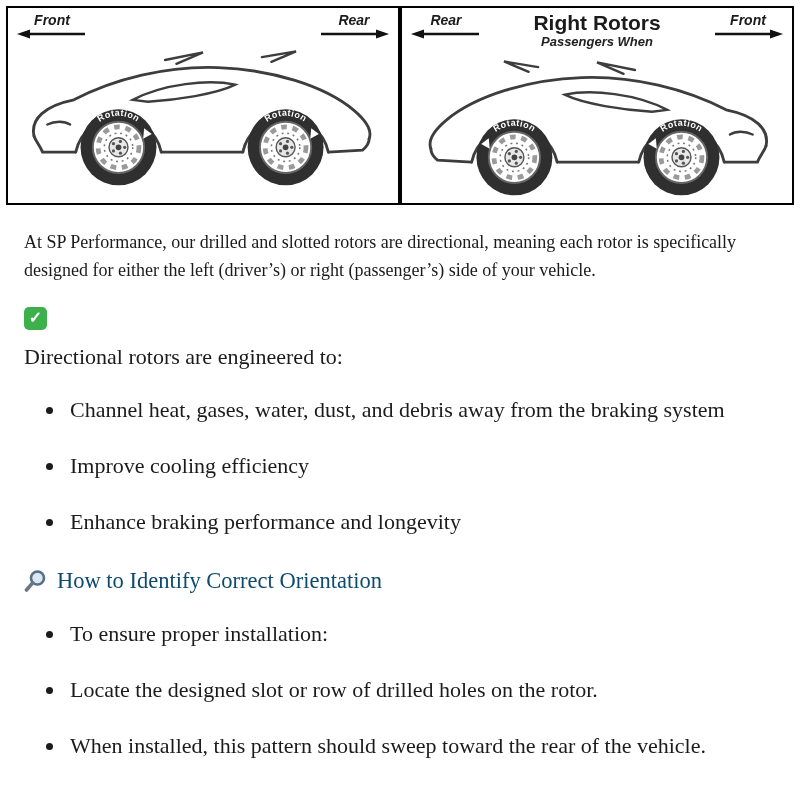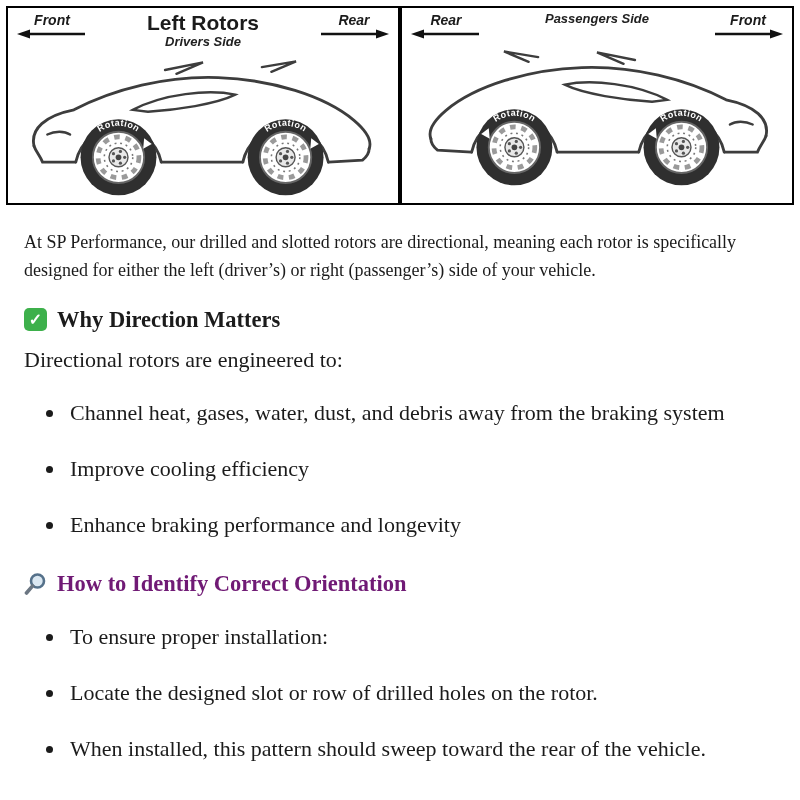--- a/index.html
+++ b/index.html
@@ -15,21 +15,21 @@
   .panel-title-wrap { text-align: center; margin-top: -2px; }
   .panel-title { font-weight: bold; font-size: 21px; line-height: 1.1; }
   .panel-subtitle { font-weight: bold; font-style: italic; font-size: 13px; color: #222; }
   .car { display: block; width: 100%; height: 150px; margin-top: 2px; }
   .rot-text { fill: #ffffff; font-family: "Liberation Sans", sans-serif; font-size: 9.5px; font-weight: bold; letter-spacing: .5px; }
 
   
   article { padding: 14px 48px 24px 24px; }
   .intro { font-size: 18px; line-height: 1.55; margin: 10px 0 22px 0; }
   .sec-heading { display: flex; align-items: center; font-size: 22.5px; margin: 22px 0 10px 0; font-weight: bold; }
-  .sec-heading.light { font-weight: bold; margin-top: 30px; margin-bottom: 16px; color: #701a75; }
+  .sec-heading.light { font-weight: normal; margin-top: 30px; margin-bottom: 16px; color: #0c4a6e; }
   .lead { font-size: 22px; margin: 14px 0 10px 0; }
   ul { margin: 6px 0 10px 16px; padding-left: 26px; }
   li { font-size: 22px; line-height: 1.5; margin: 23px 0; padding-left: 4px; }
 
   .check-icon { display: inline-flex; align-items: center; justify-content: center;
     width: 23px; height: 23px; border-radius: 5px; background: #3db04b; margin-right: 10px; flex: 0 0 auto; }
   .check-glyph { color: #fff; font-family: "Liberation Sans", sans-serif; font-weight: bold; font-size: 16px; line-height: 1; }
   .mag-icon { margin-right: 9px; flex: 0 0 auto; }
 </style>
 </head>
@@ -40,24 +40,20 @@
   <div class="diagram">
 
     <section class="panel">
       <div class="panel-header">
         <div class="dir">
           <span class="dir-text">Front</span>
           <svg width="70" height="10" viewBox="0 0 70 10">
             <line x1="68" y1="5" x2="11" y2="5" stroke="#111" stroke-width="2.5"></line>
             <polygon points="0,5 13,0.5 13,9.5" fill="#111"></polygon>
           </svg>
-        </div>
-        <div class="panel-title-wrap">
-          <div class="panel-title">Left Rotors</div>
-          <div class="panel-subtitle">Drivers Side</div>
         </div>
         <div class="dir">
           <span class="dir-text">Rear</span>
           <svg width="70" height="10" viewBox="0 0 70 10">
             <line x1="2" y1="5" x2="59" y2="5" stroke="#111" stroke-width="2.5"></line>
             <polygon points="70,5 57,0.5 57,9.5" fill="#111"></polygon>
           </svg>
         </div>
       </div>
 
@@ -114,21 +110,22 @@
     <section class="panel">
       <div class="panel-header">
         <div class="dir">
           <span class="dir-text">Rear</span>
           <svg width="70" height="10" viewBox="0 0 70 10">
             <line x1="68" y1="5" x2="11" y2="5" stroke="#111" stroke-width="2.5"></line>
             <polygon points="0,5 13,0.5 13,9.5" fill="#111"></polygon>
           </svg>
         </div>
         <div class="panel-title-wrap">
-          <div class="panel-subtitle">Passengers Side</div>
+          <div class="panel-title">Right Rotors</div>
+          <div class="panel-subtitle">Passengers When</div>
         </div>
         <div class="dir">
           <span class="dir-text">Front</span>
           <svg width="70" height="10" viewBox="0 0 70 10">
             <line x1="2" y1="5" x2="59" y2="5" stroke="#111" stroke-width="2.5"></line>
             <polygon points="70,5 57,0.5 57,9.5" fill="#111"></polygon>
           </svg>
         </div>
       </div>
 
@@ -183,21 +180,20 @@
     </section>
   </div>
 
   <article>
     <p class="intro">At SP Performance, our drilled and slotted rotors are directional, meaning each rotor is specifically designed for either the left (driver’s) or right (passenger’s) side of your vehicle.</p>
 
     <h2 class="sec-heading">
       <span class="check-icon">
         <span class="check-glyph">✓</span>
       </span>
-      <span>Why Direction Matters</span>
     </h2>
 
     <p class="lead">Directional rotors are engineered to:</p>
 
     <ul>
       <li>Channel heat, gases, water, dust, and debris away from the braking system</li>
       <li>Improve cooling efficiency</li>
       <li>Enhance braking performance and longevity</li>
     </ul>
 

